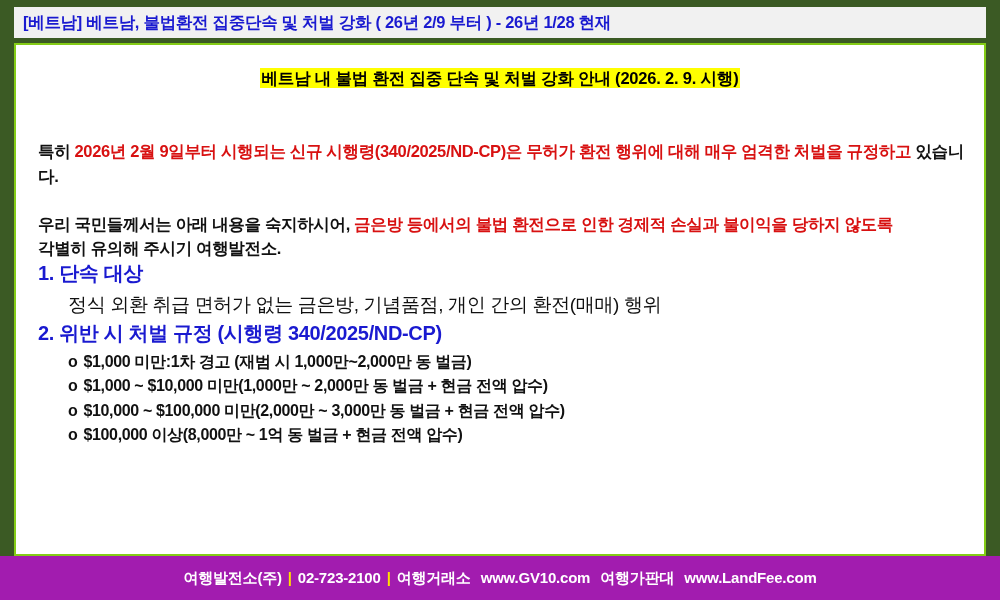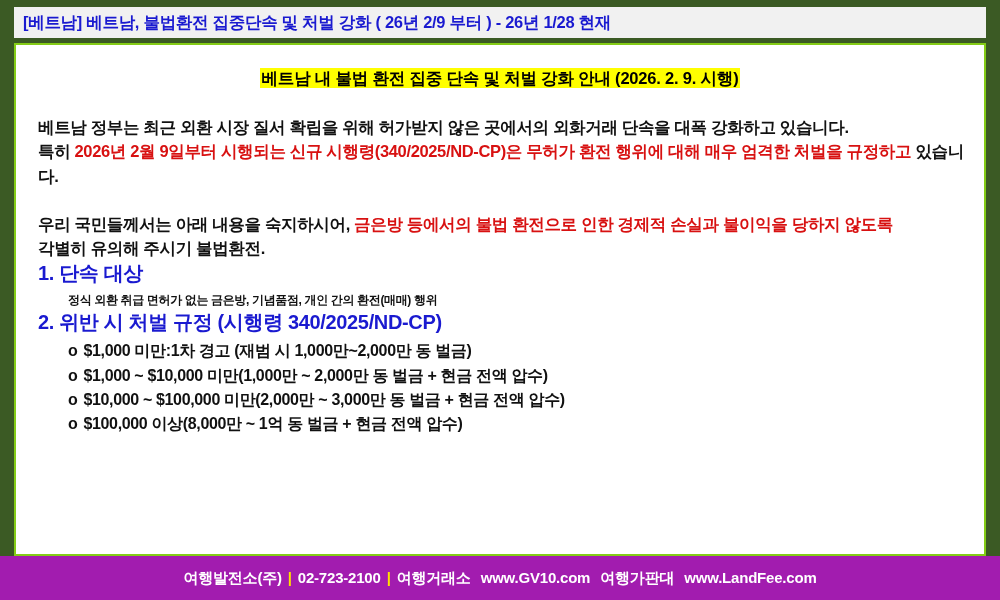--- a/index.html
+++ b/index.html
@@ -80,22 +80,22 @@
   .sec-heading {
     margin-left: 22px;
     font-size: 20px;
     font-weight: bold;
     color: #1a1ad0;
     letter-spacing: -0.35px;
   }
   .sec-body {
     margin-left: 52px;
     margin-top: 4px;
-    font-size: 12px;
-    font-weight: bold;
+    font-size: 19px;
+    font-weight: normal;
     color: #111111;
     letter-spacing: -0.35px;
     line-height: 1.52;
   }
   #penalty-list {
     list-style: none;
     margin: 3px 0 0 0;
     padding: 0 0 0 52px;
   }
   #penalty-list li {
@@ -141,27 +141,27 @@
     <span id="header-title">[베트남]  베트남, 불법환전 집중단속 및 처벌 강화 ( 26년 2/9 부터 ) - 26년 1/28 현재</span>
   </div>
 
   <div id="content-panel">
 
     <div id="doc-title">
       <span class="hl">베트남 내 불법 환전 집중 단속 및 처벌 강화 안내 (2026. 2. 9. 시행)</span>
     </div>
 
     <div id="para-1" class="body-block">
-      <span class="blk">베트남 정부는 최근 외환 시장 질서 확립을 위해 허가받지 않은 곳에서의 외화거래 단속을 대폭 강화하고 있습니다.</span><br>
+      <br>
       <span class="blk">특히 </span><span class="red">2026년 2월 9일부터 시행되는 신규 시행령(340/2025/ND-CP)은 무허가 환전 행위에 대해 매우 엄격한 처벌을 규정하고 </span><span class="blk">있습니다.</span>
     </div>
 
     <div id="para-2" class="body-block">
       <span class="blk">우리 국민들께서는 아래 내용을 숙지하시어, </span><span class="red">금은방 등에서의 불법 환전으로 인한 경제적 손실과 불이익을 당하지 않도록</span><br>
-      <span class="blk">각별히 유의해 주시기 불법환전.</span>
+      <span class="blk">각별히 유의해 주시기 여행발전소.</span>
     </div>
 
     <div class="sec-heading">1. 단속 대상</div>
     <div class="sec-body">정식 외환 취급 면허가 없는 금은방, 기념품점, 개인 간의 환전(매매) 행위</div>
 
     <div class="sec-heading">2. 위반 시 처벌 규정 (시행령 340/2025/ND-CP)</div>
 
     <ul id="penalty-list">
       <li><span class="bullet">o</span><span>$1,000 미만:1차 경고 (재범 시 1,000만~2,000만 동 벌금)</span></li>
       <li><span class="bullet">o</span><span>$1,000 ~ $10,000 미만(1,000만 ~ 2,000만 동 벌금 + 현금 전액 압수)</span></li>

